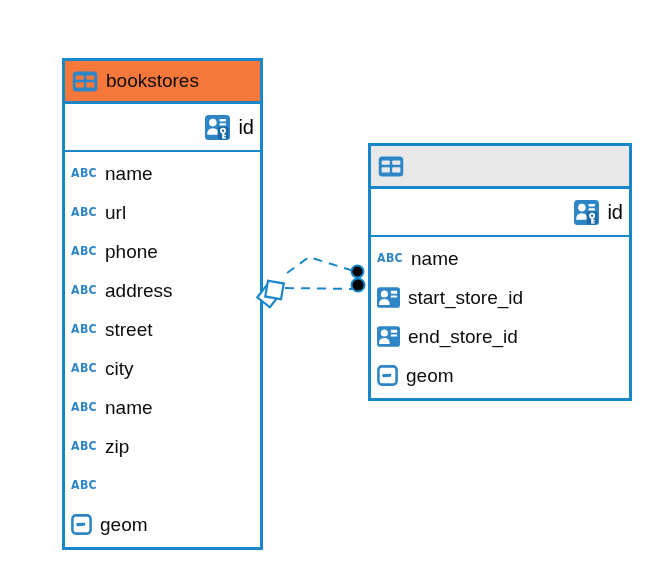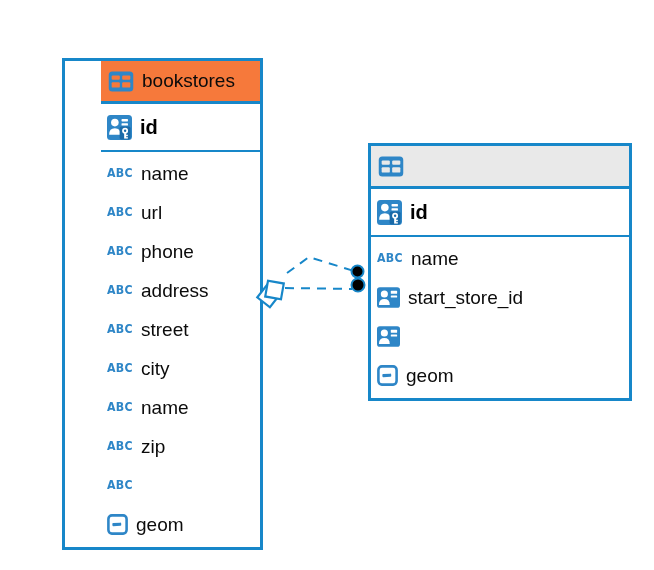--- a/index.html
+++ b/index.html
@@ -5,41 +5,41 @@
   html,body { margin:0; padding:0; background:#ffffff; }
   .canvas {
     position:relative; width:654px; height:570px; background:#ffffff;
     font-family:"Liberation Sans", sans-serif; overflow:hidden;
     --blue:#1787c9; --icon-blue:#2e86c7; --text:#0b0b0b;
   }
   .erd-table {
     position:absolute; background:#ffffff;
     border:3px solid var(--blue); box-sizing:border-box; z-index:1;
   }
-  .t1 { left:62px; top:58px; width:201px;padding-left:36px; }
+  .t1 { left:62px; top:58px; width:201px; }
   .t2 { left:368px; top:143px; width:264px; }
   .hdr {
     height:40px; display:flex; align-items:center; gap:8px; padding:0 7px;
     background:var(--hdr,#eee); border-bottom:3px solid var(--blue);
     font-size:19px; color:var(--text); white-space:nowrap;
   }
   .pk-row {
     height:46px; display:flex; align-items:center; gap:8px; padding:0 6px;
-    font-size:20px; font-weight:700; color:#000;
-    border-bottom:2px solid var(--blue); background:#fff;
+    font-size:20px; font-weight:400; color:#000;
+    border-bottom:2px solid var(--blue); background:#fff;justify-content:flex-end;
   }
   .cols { padding:2px 0 3px; }
   .col-row {
     height:39px; display:flex; align-items:center; gap:8px; padding:0 6px;
     font-size:19px; color:var(--text); white-space:nowrap;
   }
   .abc {
     font-family:"DejaVu Sans", sans-serif; font-weight:800; font-size:11px;
     letter-spacing:0.3px; color:var(--icon-blue); width:26px; flex:0 0 auto;
-    transform:scaleY(1.05);
+    text-align:center; transform:scaleY(1.05);
   }
   .icn { flex:0 0 auto; display:block; }
   svg.connectors {
     position:absolute; left:0; top:0; width:654px; height:570px;
     z-index:2; pointer-events:none;
   }
   svg.connectors .conn { pointer-events:stroke; }
   .defs-holder { position:absolute; width:0; height:0; overflow:hidden; }
 </style>
 </head>
@@ -174,20 +174,21 @@
       <div class="col-row">
         <svg class="icn" width="23" height="21">
             <use href="#ic-ref"></use>
           </svg>
         <span>start_store_id</span>
       </div>
       <div class="col-row">
         <svg class="icn" width="23" height="21">
             <use href="#ic-ref"></use>
           </svg>
+        <span>end_store_id</span>
       </div>
       <div class="col-row">
         <svg class="icn" width="21" height="21">
             <use href="#ic-geom"></use>
           </svg>
         <span>geom</span>
       </div>
     </div>
   </div>
 

